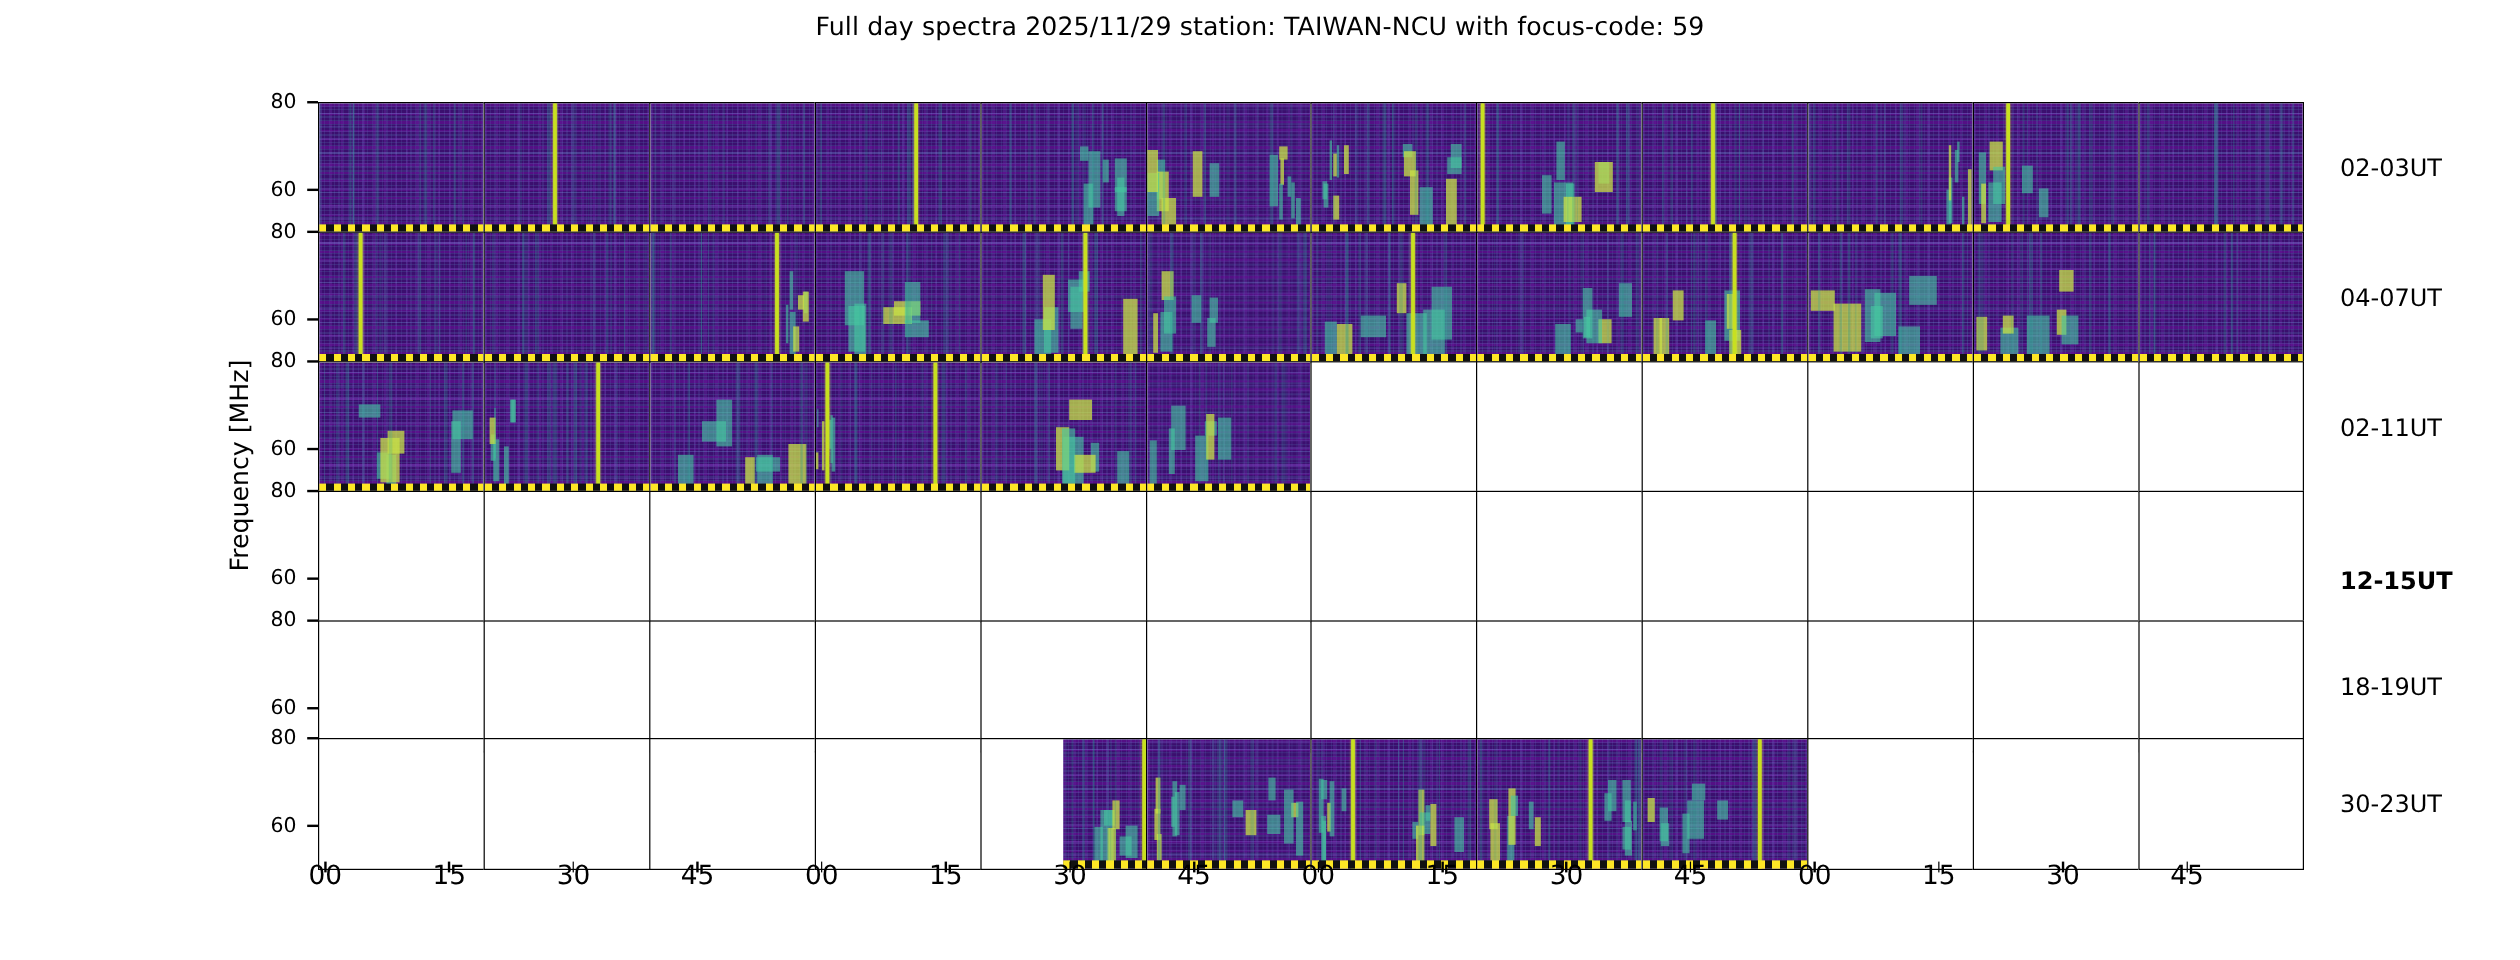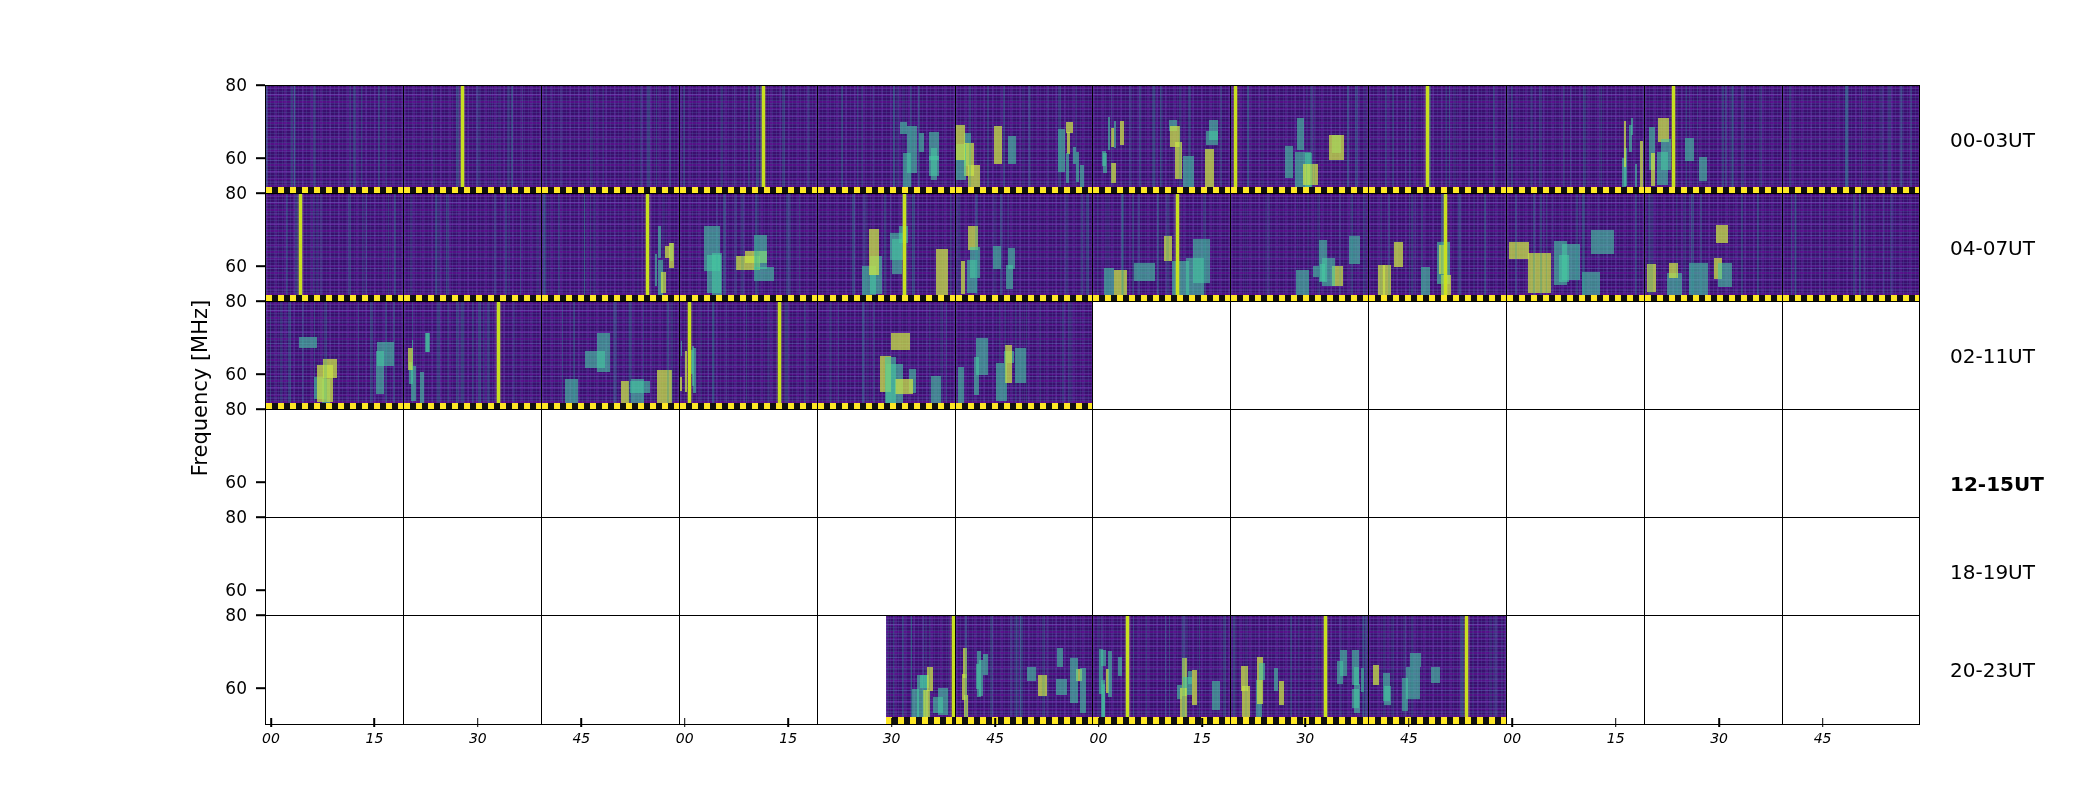--- a/index.html
+++ b/index.html
@@ -57,27 +57,28 @@
   }
   .vline{position:absolute;top:0;bottom:0;width:3px;background:#c8e020;box-shadow:0 0 2px #e8f03a;}
   .vsoft{position:absolute;top:0;bottom:0;background:rgba(45,160,150,.55);}
   .blob{position:absolute;background:rgba(70,200,160,.6);}
   .blob.hot{background:rgba(200,225,70,.75);}
 
   .rowlabel{position:absolute;left:1950px;font-size:20px;transform:translateY(-50%);white-space:nowrap;}
 
   #xaxis{position:absolute;left:265px;top:718px;width:1655px;height:40px;}
   .xtick-mark{position:absolute;top:0;width:1.6px;height:9px;background:#000;transform:translateX(-50%);}
-  .xtick-lab{position:absolute;top:12px;font-size:14px;transform:translateX(-50%);font-style:italic;}
+  .xtick-lab{position:absolute;top:0;font-size:22px;transform:translateX(-50%);}
 </style>
 </head>
 <body>
 
 <div id="stage">
 
+  <div id="fig-title">Full day spectra 2025/11/29 station: TAIWAN-NCU with focus-code: 59</div>
 
   <div id="ylabel">Frequency [MHz]</div>
 
   <div id="rows">
       <div class="row" style="top: 85px;">
         <div class="cell" style="width: 137.917px;">
           <div class="inner">
             <div class="spec" style="left: 0%; right: 0%;">
               <div class="noise"></div>
               <div class="bands"></div>
@@ -1092,26 +1093,26 @@
         </div>
         <div class="cell" style="width: 137.917px;">
           <div class="inner"></div>
         </div>
         <div class="cell" style="width: 137.917px;">
           <div class="inner"></div>
         </div>
       </div>
     </div>
   <div id="rowlabels">
-      <div class="rowlabel" style="top: 140px;">00-03UT</div>
+      <div class="rowlabel" style="top: 140px;">02-03UT</div>
       <div class="rowlabel" style="top: 248px;">04-07UT</div>
       <div class="rowlabel" style="top: 356px;">02-11UT</div>
       <div class="rowlabel" style="top: 484px; font-weight: bold;">12-15UT</div>
       <div class="rowlabel" style="top: 572px;">18-19UT</div>
-      <div class="rowlabel" style="top: 670px;">20-23UT</div>
+      <div class="rowlabel" style="top: 670px;">30-23UT</div>
     </div>
   <div id="yticks">
       <div class="ytick-wrap" style="top: 85px;">
         <div class="ytick-mark" style="top: 0px;"></div>
         <div class="ytick" style="top: 0px;">80</div>
         <div class="ytick-mark" style="top: 73.3333px;"></div>
         <div class="ytick" style="top: 73.3333px;">60</div>
       </div>
       <div class="ytick-wrap" style="top: 193px;">
         <div class="ytick-mark" style="top: 0px;"></div>

